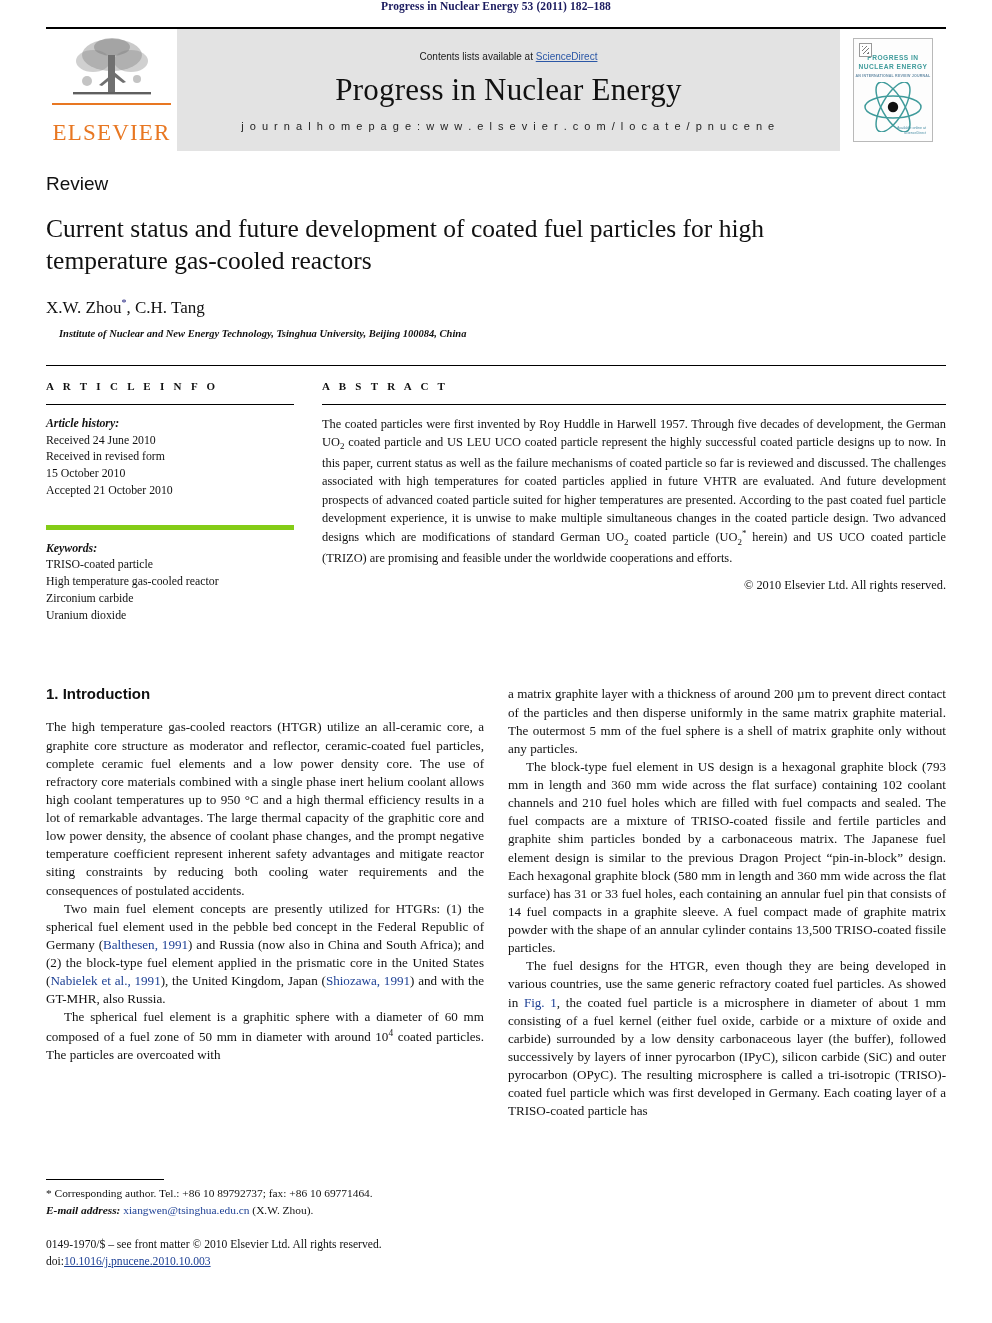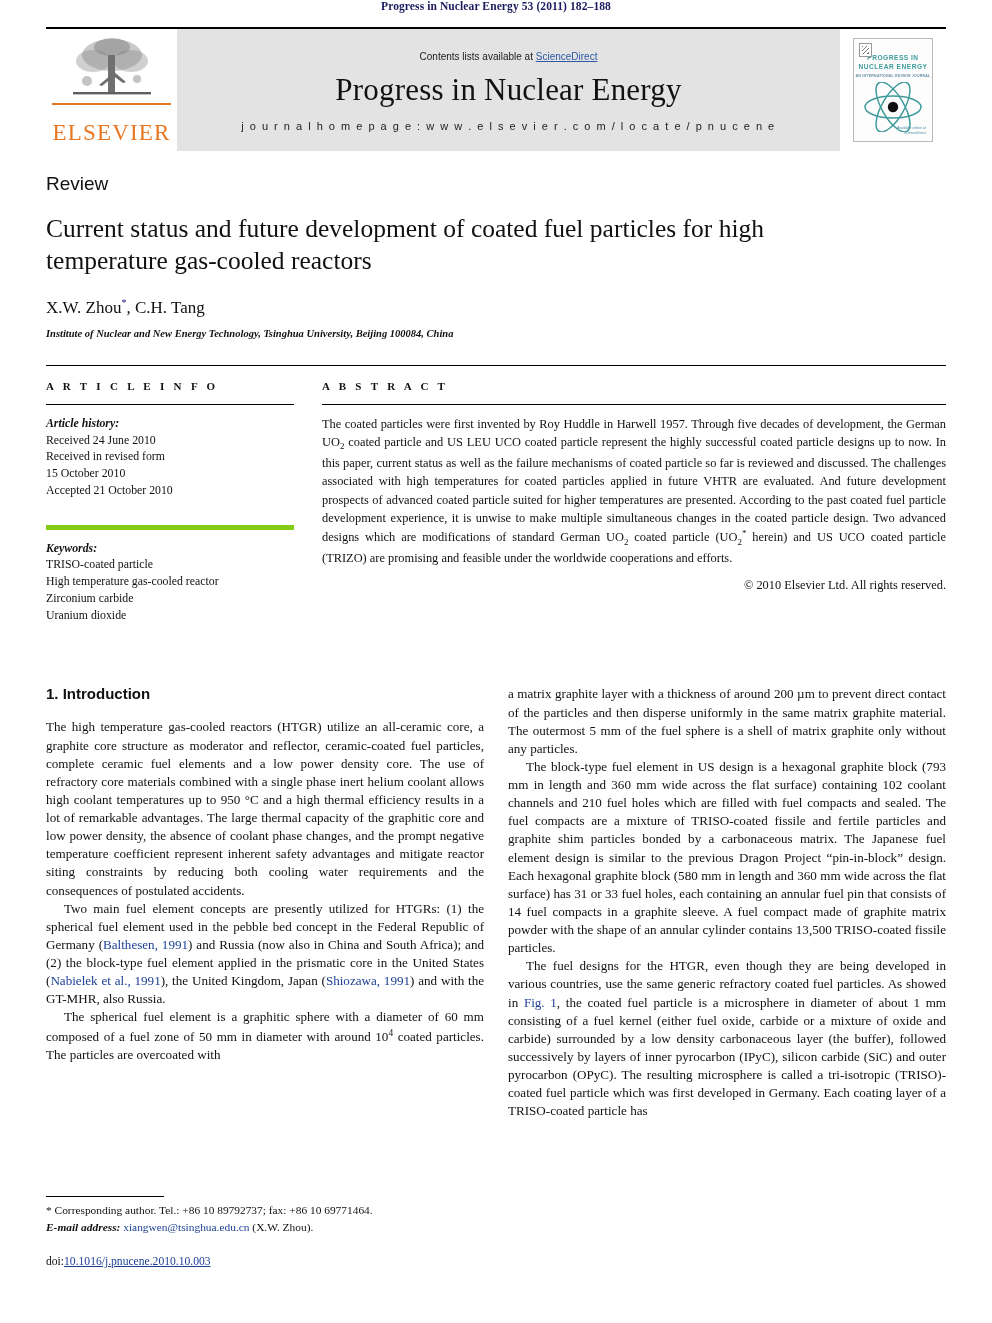--- a/index.html
+++ b/index.html
@@ -175,20 +175,21 @@
     margin-bottom: 10px;
   }
   .authors sup { font-size: 10px; color:#1a1a7a; }
   .affiliation {
     font-family: "Liberation Serif", serif;
     font-style: italic;
     font-weight: bold;
     font-size: 10.5px;
     color: #111;
     margin-bottom: 6px;
+    margin-left: 13px;
   }
 
   
   .info-row {
     display: flex;
     margin-top: 26px;
     gap: 28px;
     border-top: 1px solid #000;
     padding-top: 0;
   }
@@ -406,17 +407,18 @@
       <p>The block-type fuel element in US design is a hexagonal graphite block (793 mm in length and 360 mm wide across the flat surface) containing 102 coolant channels and 210 fuel holes which are filled with fuel compacts and sealed. The fuel compacts are a mixture of TRISO-coated fissile and fertile particles and graphite shim particles bonded by a carbonaceous matrix. The Japanese fuel element design is similar to the previous Dragon Project “pin-in-block” design. Each hexagonal graphite block (580 mm in length and 360 mm wide across the flat surface) has 31 or 33 fuel holes, each containing an annular fuel pin that consists of 14 fuel compacts in a graphite sleeve. A fuel compact made of graphite matrix powder with the shape of an annular cylinder contains 13,500 TRISO-coated fissile particles.</p>
       <p><span>The fuel designs for the HTGR, even though they are being developed in various countries, use the same generic refractory coated fuel particles. As showed in </span><a class="ref" href="#">Fig. 1</a><span>, the coated fuel particle is a microsphere in diameter of about 1 mm consisting of a fuel kernel (either fuel oxide, carbide or a mixture of oxide and carbide) surrounded by a low density carbonaceous layer (the buffer), followed successively by layers of inner pyrocarbon (IPyC), silicon carbide (SiC) and outer pyrocarbon (OPyC). The resulting microsphere is called a tri-isotropic (TRISO)-coated fuel particle which was first developed in Germany. Each coating layer of a TRISO-coated particle has</span></p>
     </div>
   </div>
 
   <div class="footnotes">
     <div class="fn-rule"></div>
     <div class="fn">* Corresponding author. Tel.: +86 10 89792737; fax: +86 10 69771464.</div>
     <div class="fn"><span class="em">E-mail address:</span> <a href="#">xiangwen@tsinghua.edu.cn</a><span> (X.W. Zhou).</span></div>
     <div class="issn-block">
+      <div>0149-1970/$ – see front matter © 2010 Elsevier Ltd. All rights reserved.</div>
       <div><span>doi:</span><a class="doi-link" href="#">10.1016/j.pnucene.2010.10.003</a></div>
     </div>
   </div>
 
 </div>
 
 </body></html>

